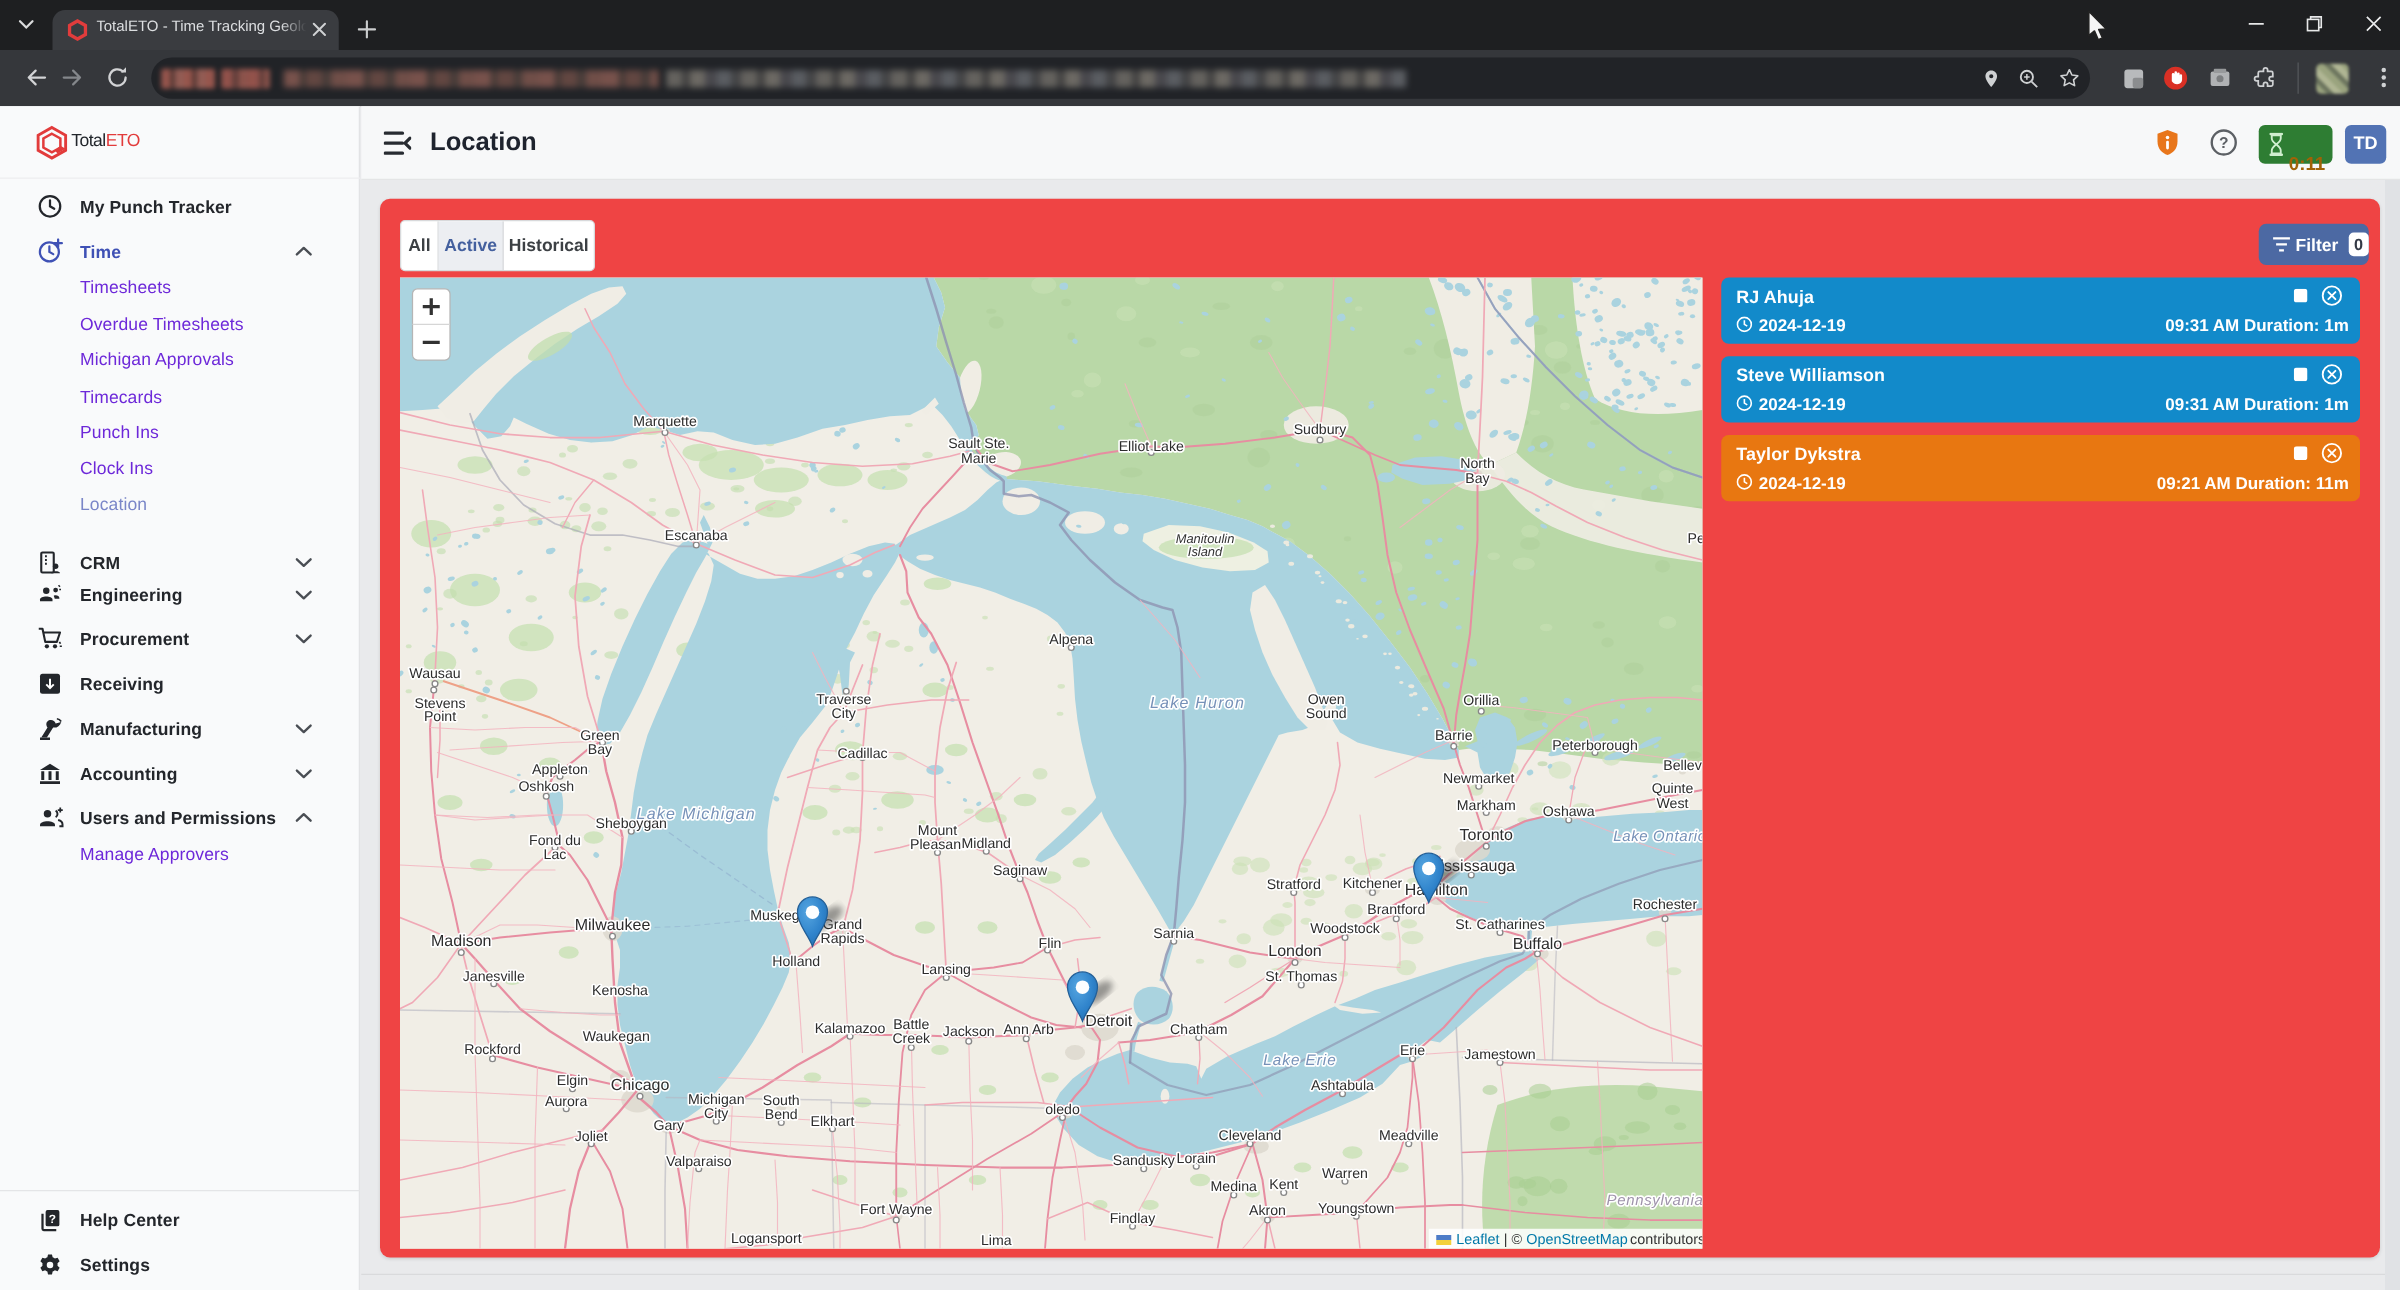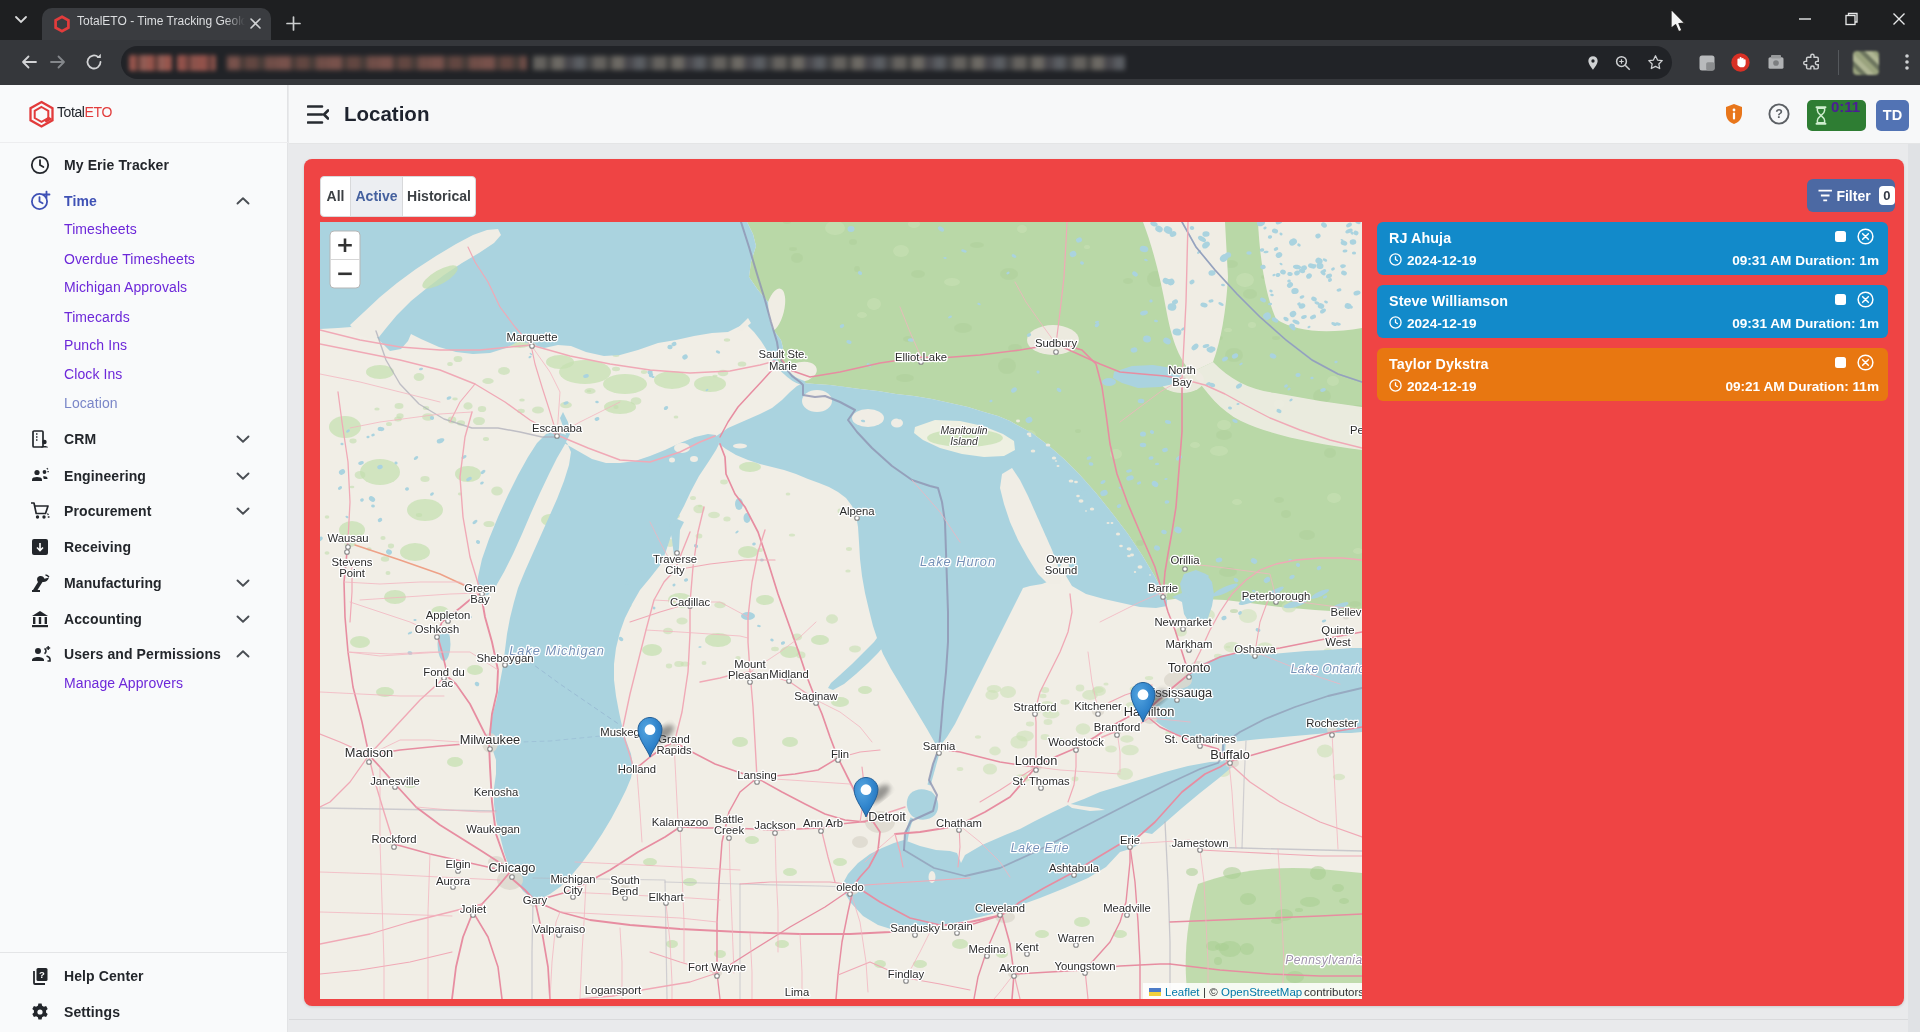--- a/index.html
+++ b/index.html
@@ -131,21 +131,21 @@
     <path d="M20.3 16.5 L24.5 19 L18 22.8 L16.2 20.5 Z" fill="#e23b3b" stroke="none"></path>
   </svg>
   <div class="abs" style="left:57px;top:19px;font-size:14px;font-weight:normal;color:#22262c;letter-spacing:-.4px">Total<span style="color:#e23b3b">ETO</span></div>
   <div class="abs" style="left:0px;top:57px;width:288px;height:1px;background:#ededef"></div>
   <div id="menu">
     <div class="mitem" style="top:65px">
       <svg class="micon" width="20" height="20" viewBox="0 0 20 20">
           <circle cx="10" cy="10" r="8.2" fill="none" stroke="#23262b" stroke-width="1.8"></circle>
           <path d="M10 5.2 V10 L13.4 12" stroke="#23262b" stroke-width="1.8" fill="none" stroke-linecap="round"></path>
         </svg>
-      <div class="txt">My Erie Tracker</div>
+      <div class="txt">My Punch Tracker</div>
     </div>
     <div class="mitem" style="top:101px">
       <svg class="micon" width="21" height="21" viewBox="0 0 21 21">
           <circle cx="9.5" cy="11" r="7.6" fill="none" stroke="#3f51b5" stroke-width="1.8"></circle>
           <path d="M9.5 6.6 V11 L12.6 12.8" stroke="#3f51b5" stroke-width="1.8" fill="none" stroke-linecap="round"></path>
           <path d="M16.5 1 V7 M13.5 4 H19.5" stroke="#3f51b5" stroke-width="1.8" stroke-linecap="round"></path>
         </svg>
       <div class="txt" style="color:#3f51b5">Time</div>
       <svg class="caret" width="14" height="9" viewBox="0 0 14 9">
           <path d="M1.5 7 L7 1.8 L12.5 7" stroke="#4a4e54" stroke-width="1.9" fill="none" stroke-linecap="round" stroke-linejoin="round"></path>
@@ -165,21 +165,21 @@
       </div>
     <div class="mitem" style="top:244.5px">
         <div class="txt sub">Punch Ins</div>
       </div>
     <div class="mitem" style="top:274px">
         <div class="txt sub">Clock Ins</div>
       </div>
     <div class="mitem" style="top:302.5px">
         <div class="txt sub" style="color:#7a86c8">Location</div>
       </div>
-    <div class="mitem" style="top:339px">
+    <div class="mitem" style="top:350px">
       <svg class="micon" width="20" height="20" viewBox="0 0 20 20">
           <rect x="3" y="2" width="10" height="16" rx="1" fill="none" stroke="#23262b" stroke-width="1.7"></rect>
           <path d="M6 5 H7.5 M6 8 H7.5 M6 11 H7.5" stroke="#23262b" stroke-width="1.5"></path>
           <circle cx="14.5" cy="13" r="2.2" fill="#23262b"></circle>
           <path d="M11 18.5 c0-2 7-2 7 0" fill="#23262b"></path>
         </svg>
       <div class="txt">CRM</div>
       <svg class="caret" width="14" height="9" viewBox="0 0 14 9">
           <path d="M1.5 2 L7 7.2 L12.5 2" stroke="#4a4e54" stroke-width="1.9" fill="none" stroke-linecap="round" stroke-linejoin="round"></path>
         </svg>
@@ -285,21 +285,21 @@
     </svg>
   <svg class="abs" style="left:1768px;top:18px" width="22" height="22" viewBox="0 0 22 22">
       <circle cx="11" cy="11" r="9.6" fill="none" stroke="#5c6065" stroke-width="1.9"></circle>
       <text x="11" y="15.4" font-size="12.5" font-weight="bold" fill="#5c6065" text-anchor="middle" font-family="Liberation Sans">?</text>
     </svg>
   <div class="abs" style="left:1807px;top:15px;width:59px;height:31px;background:#2e7d33;border-radius:5px"></div>
   <svg class="abs" style="left:1814px;top:21px" width="14" height="19" viewBox="0 0 14 19">
       <path d="M2.5 1.2 H11.5 M2.5 17.8 H11.5" stroke="#cfeecf" stroke-width="1.9" stroke-linecap="round"></path>
       <path d="M3.4 2.2 H10.6 V4.5 C10.6 6.8 8.6 8.2 7 9.5 C8.6 10.8 10.6 12.2 10.6 14.5 V16.8 H3.4 V14.5 C3.4 12.2 5.4 10.8 7 9.5 C5.4 8.2 3.4 6.8 3.4 4.5 Z" fill="none" stroke="#cfeecf" stroke-width="1.5" stroke-linejoin="round"></path>
     </svg>
-  <div class="abs" style="left:1831px;top:13px;font-size:15px;font-weight:bold;color:#4c1d95">0:11</div>
+  <div class="abs" style="left:1831px;top:38px;font-size:15px;font-weight:bold;color:#a16207">0:11</div>
   <div class="abs" style="left:1876px;top:15px;width:33px;height:31px;background:#5273b4;border-radius:5px;color:#fff;font-size:14.5px;font-weight:bold;text-align:center;line-height:31px">TD</div>
 
   <div id="card">
     <div id="tabgroup">
         <div style="width:30px">All</div>
         <div class="sel" style="width:52px">Active</div>
         <div style="width:72px">Historical</div>
       </div>
     <div id="filter">
       <svg style="margin-left:11px" width="15" height="13" viewBox="0 0 15 13">

